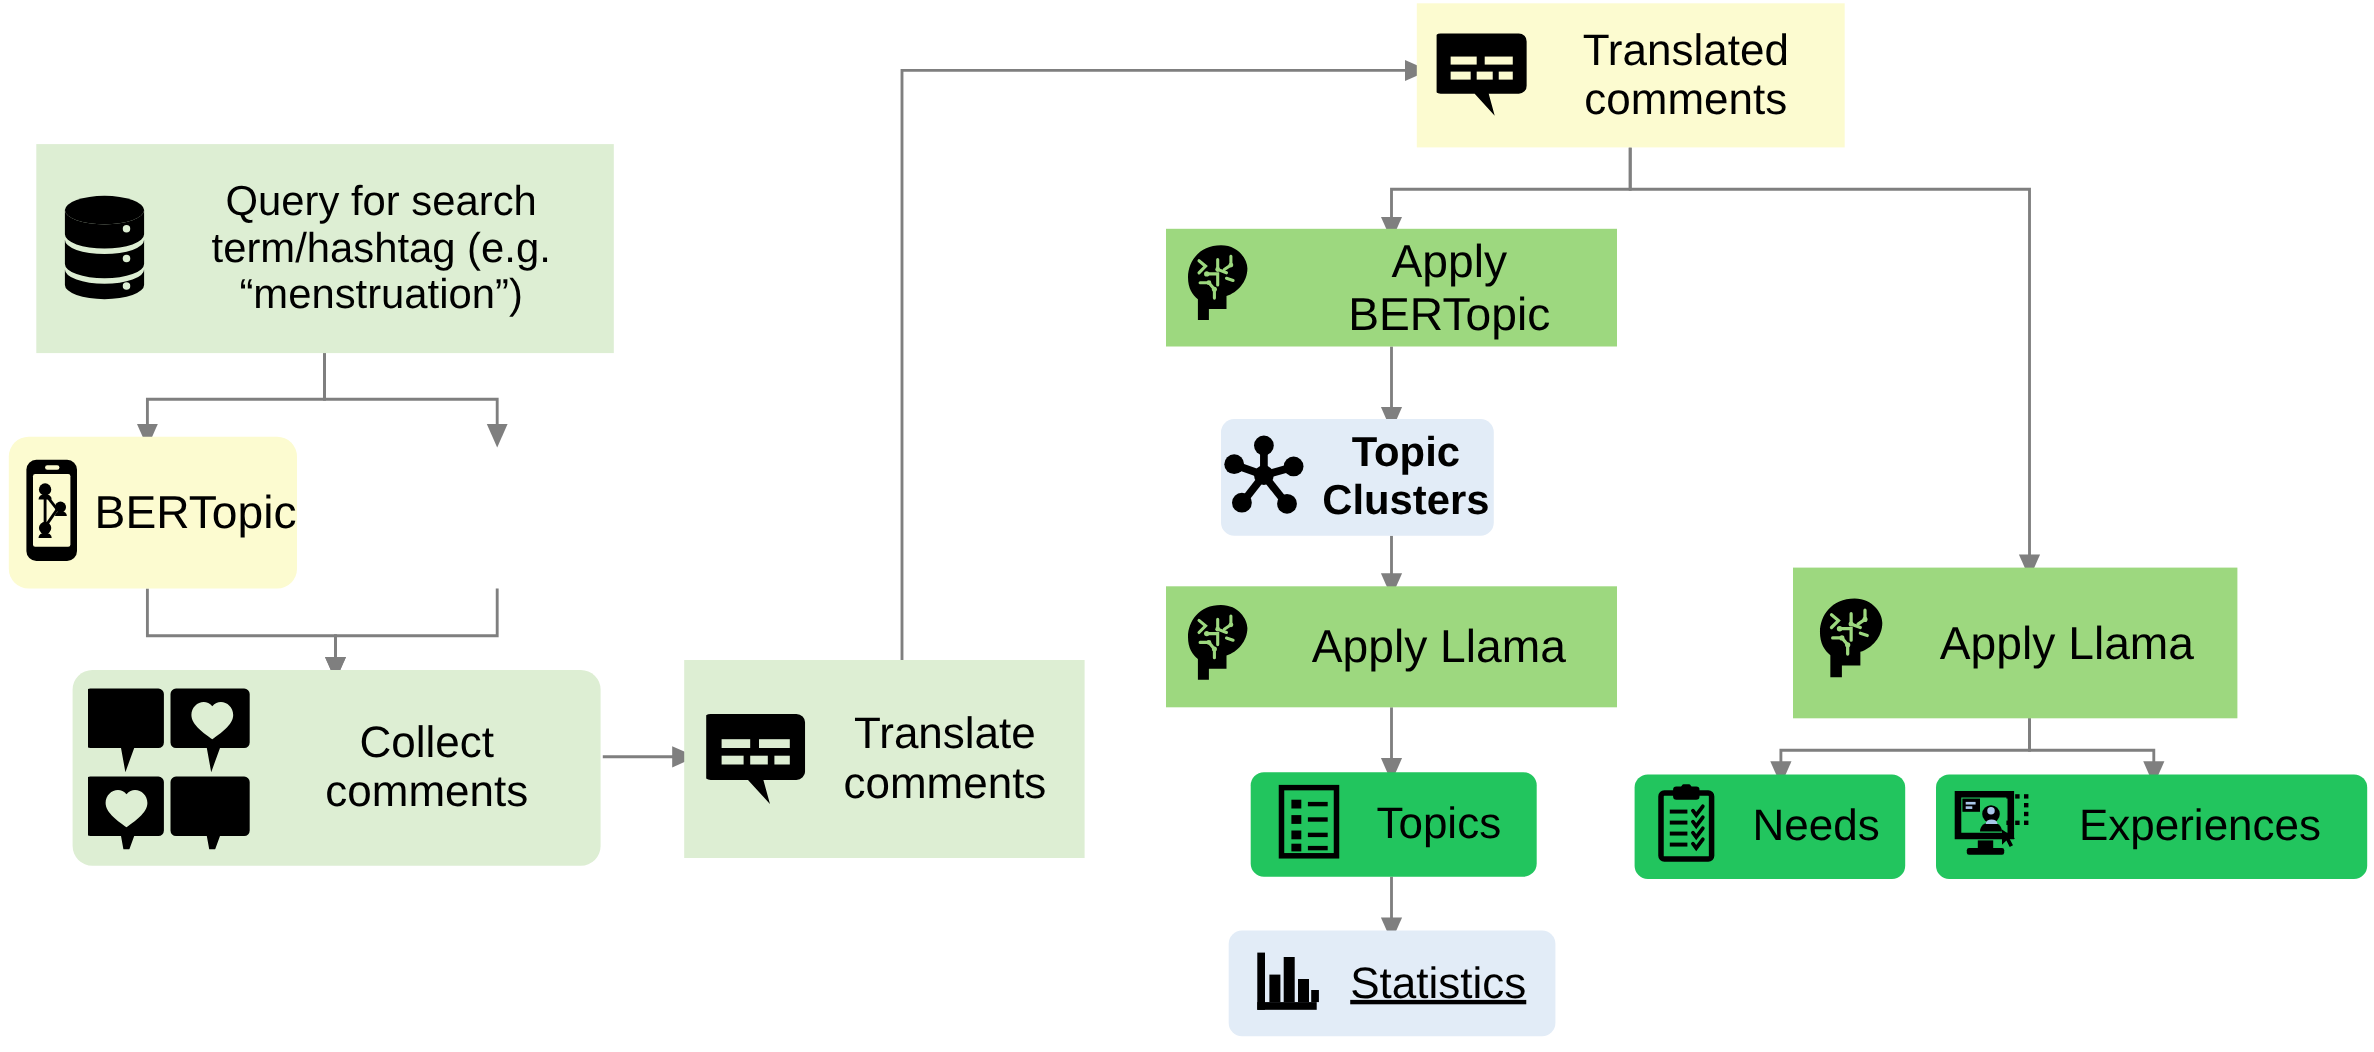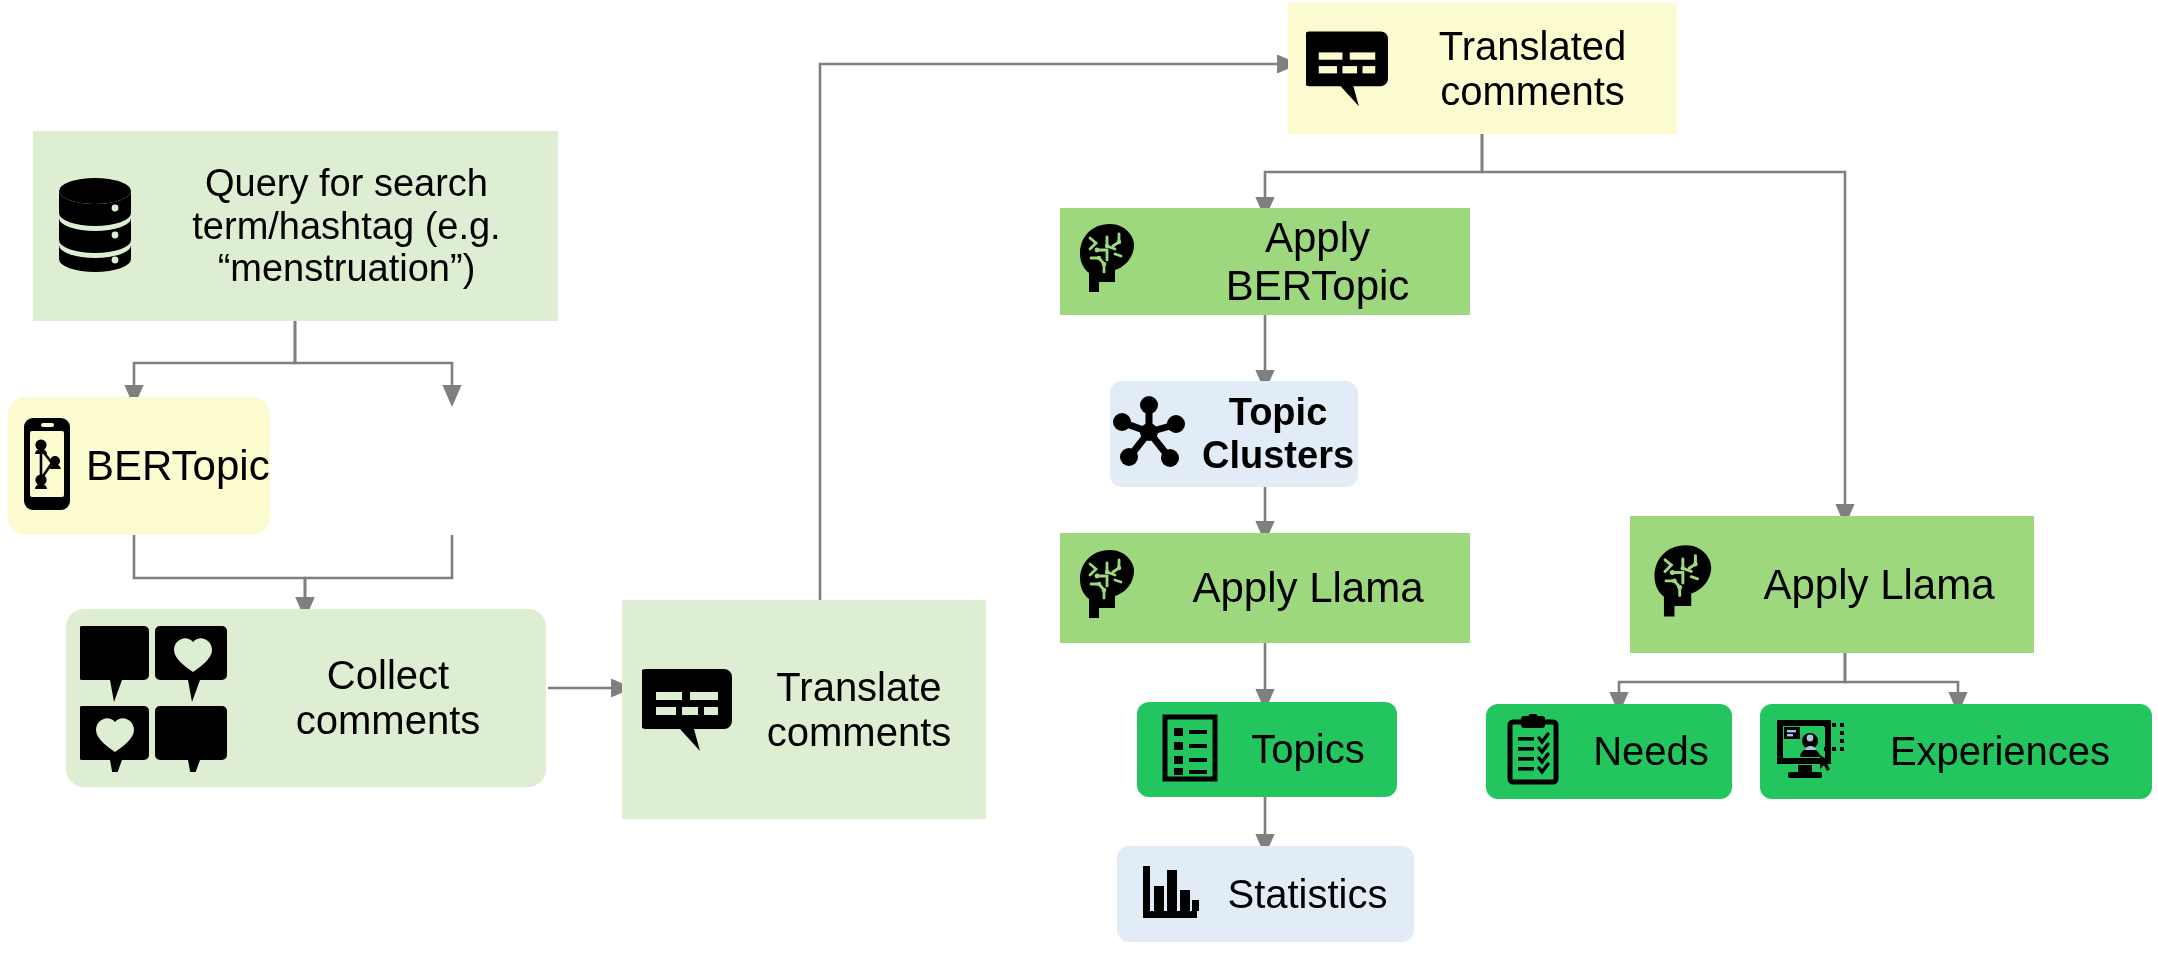--- a/index.html
+++ b/index.html
@@ -118,21 +118,21 @@
           <path d="M80,86 h62 a5,5 0 0 1 5,5 v44 a5,5 0 0 1 -5,5 h-22 l-8,22 l-4,-22 h-28 a5,5 0 0 1 -5,-5 v-44 a5,5 0 0 1 5,-5 z"></path>
         </g>
         <path d="M113,22 c-7,-8 -19,-2 -19,8 c0,9 12,17 19,22 c7,-5 19,-13 19,-22 c0,-10 -12,-16 -19,-8 z" fill="#ddeed3"></path>
         <path d="M35,102 c-7,-8 -19,-2 -19,8 c0,9 12,17 19,22 c7,-5 19,-13 19,-22 c0,-10 -12,-16 -19,-8 z" fill="#ddeed3"></path>
       </svg>
     </span>
     <span class="lbl" style="font-size:40px;flex:1;text-align:center;">Collect
 comments</span>
   </div>
 
-  <div class="node f-palegreen r-none" style="left:622px;top:600px;width:364px;height:219px;justify-content:flex-start;padding-left:20px;">
+  <div class="node f-palegreen r-none" style="left:622px;top:600px;width:364px;height:180px;justify-content:flex-start;padding-left:20px;">
     <span class="ico">
       <svg width="90" height="86" viewBox="0 0 90 86">
         <path d="M4,4 h78 a8,8 0 0 1 8,8 v44 a8,8 0 0 1 -8,8 h-30 l6,22 l-20,-22 h-34 a8,8 0 0 1 -8,-8 v-44 a8,8 0 0 1 8,-8 z" fill="#000"></path>
         <g fill="#ddeed3">
           <rect x="14" y="27" width="26" height="8"></rect>
           <rect x="48" y="27" width="28" height="8"></rect>
           <rect x="14" y="42" width="20" height="8"></rect>
           <rect x="40" y="42" width="16" height="8"></rect>
           <rect x="62" y="42" width="14" height="8"></rect>
         </g>
@@ -283,21 +283,21 @@
         <g fill="#000">
           <rect x="4" y="6" width="7" height="52"></rect>
           <rect x="4" y="51" width="54" height="7"></rect>
           <rect x="15" y="26" width="10" height="25"></rect>
           <rect x="28" y="10" width="10" height="41"></rect>
           <rect x="41" y="30" width="10" height="21"></rect>
           <rect x="53" y="40" width="7" height="11"></rect>
         </g>
       </svg>
     </span>
-    <span class="lbl" style="font-size:40px;flex:1;text-align:center;">Statistics</span>
+    <span class="lbl" style="font-size:40px;flex:1;text-align:center;text-decoration:underline;">Statistics</span>
   </div>
 
   <div class="node f-blue r-md" style="left:1486px;top:704px;width:246px;height:95px;justify-content:flex-end;padding-left:20px;gap:24px;">
     <span class="ico">
       <svg width="54" height="72" viewBox="0 0 54 72">
         <rect x="4" y="8" width="46" height="60" rx="3" fill="none" stroke="#000" stroke-width="5"></rect>
         <rect x="15" y="2" width="24" height="12" rx="3" fill="#000"></rect>
         <circle cx="27" cy="4" r="5" fill="#000"></circle>
         <g fill="#000">
           <rect x="12" y="23" width="16" height="3.6"></rect>

